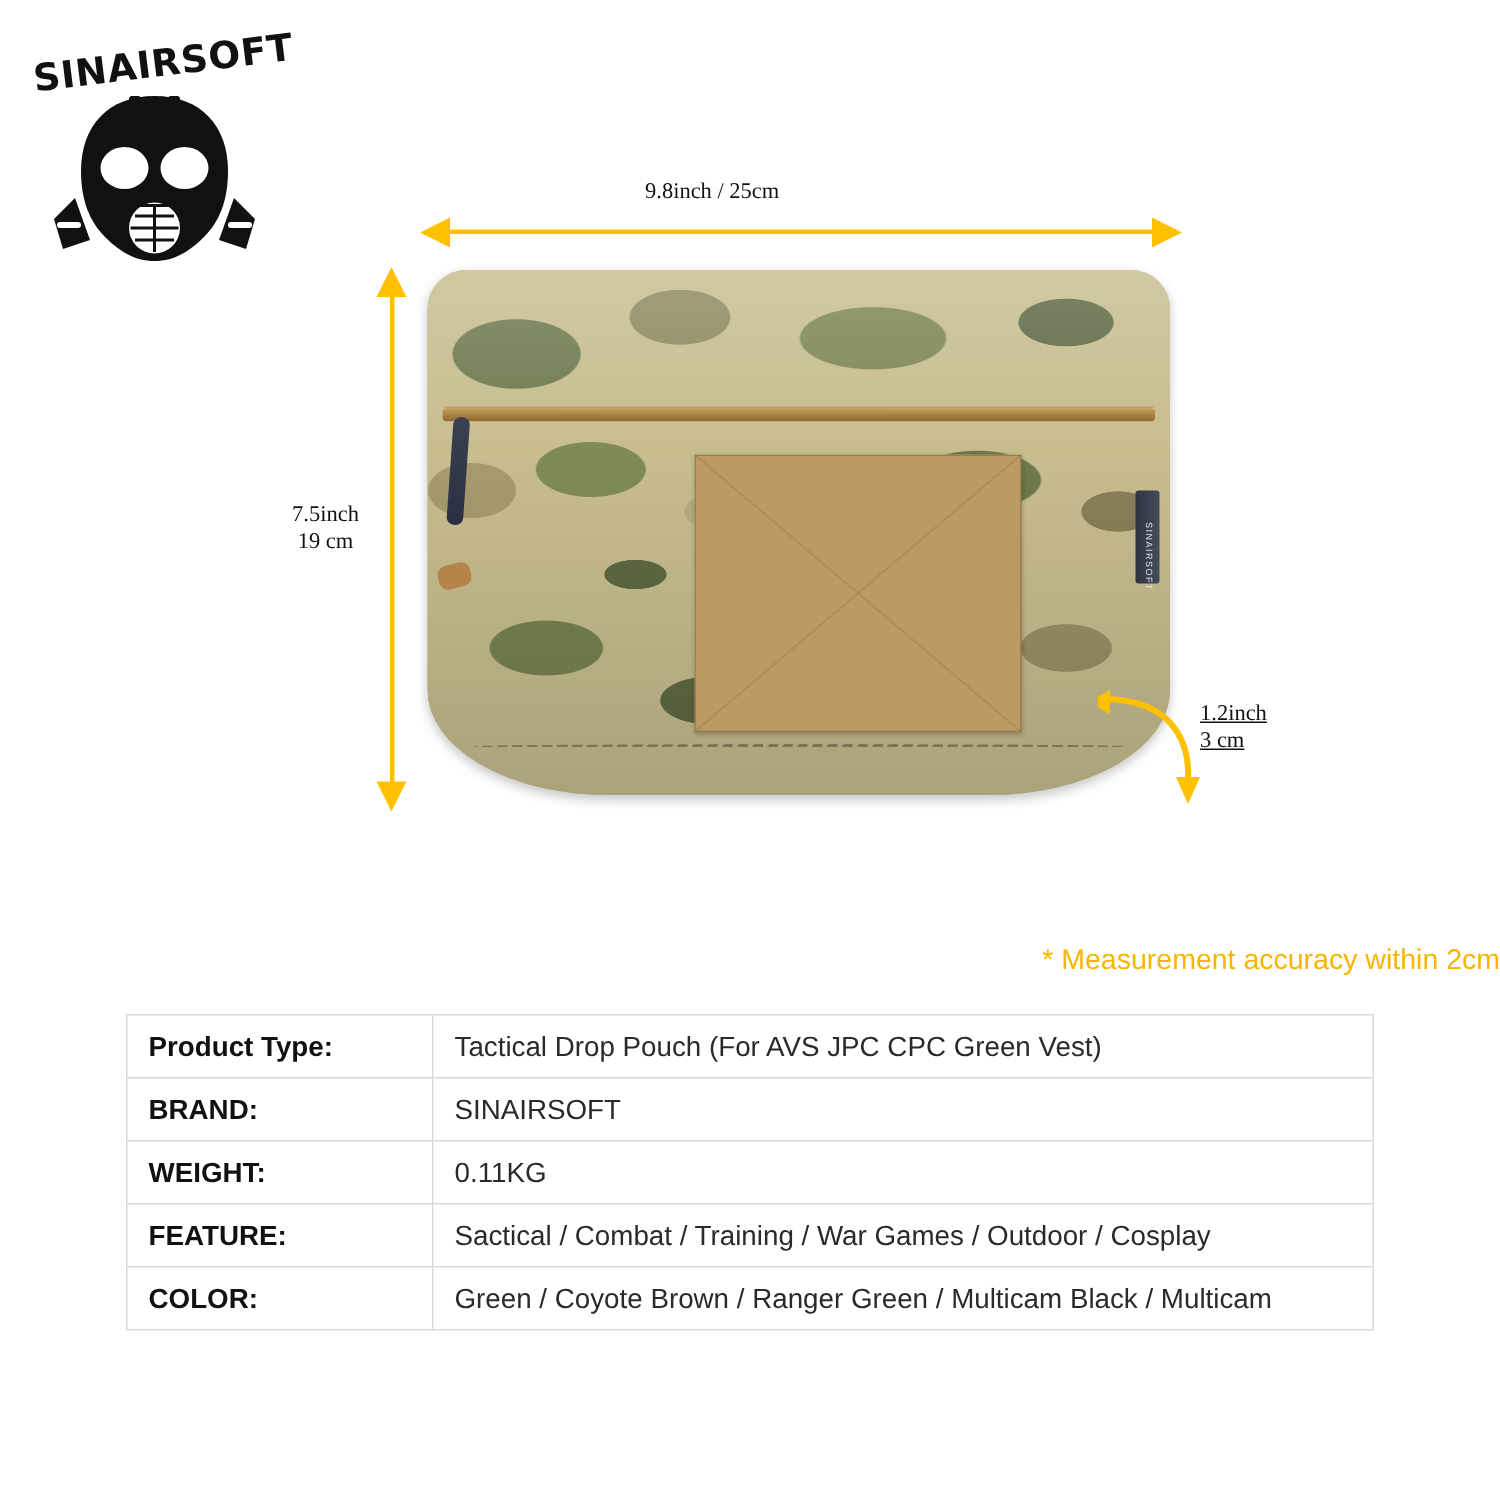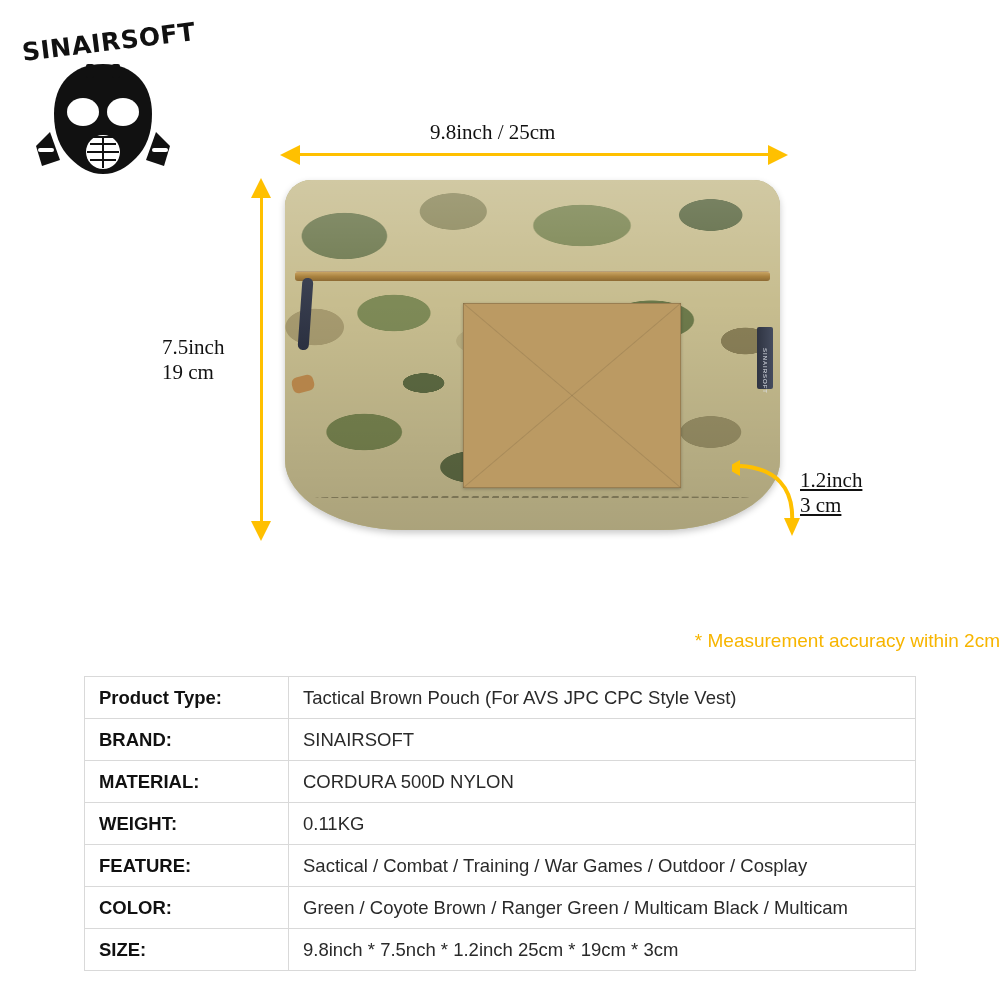--- a/index.html
+++ b/index.html
@@ -173,21 +173,21 @@
   }
 
   
   .arrow-line {
     position: absolute;
     background: #ffc000;
   }
   .dim-label {
     position: absolute;
     font-family: "Liberation Serif", serif;
-    font-size: 21px;
+    font-size: 15px;
     color: #111;
     white-space: pre-line;
     line-height: 1.18;
   }
   .arrow-head {
     position: absolute;
     width: 0; height: 0;
   }
 
   
@@ -282,60 +282,52 @@
   </div>
 
   <div class="arrow-line" style="left:58px; top:33px; width:472px; height:3px;"></div>
   <div class="arrow-head" style="left:40px; top:25px; border-top:10px solid transparent; border-bottom:10px solid transparent; border-right:20px solid #ffc000;"></div>
   <div class="arrow-head" style="left:528px; top:25px; border-top:10px solid transparent; border-bottom:10px solid transparent; border-left:20px solid #ffc000;"></div>
   <div class="dim-label" style="left:190px; top:0px;">9.8inch / 25cm</div>
 
   <div class="arrow-line" style="left:20px; top:78px; width:3px; height:325px;"></div>
   <div class="arrow-head" style="left:11px; top:58px; border-left:10px solid transparent; border-right:10px solid transparent; border-bottom:20px solid #ffc000;"></div>
   <div class="arrow-head" style="left:11px; top:401px; border-left:10px solid transparent; border-right:10px solid transparent; border-top:20px solid #ffc000;"></div>
-  <div class="dim-label" style="left:-78px; top:215px; text-align:left; width:110px;">7.5inch
+  <div class="dim-label" style="left:-78px; top:215px; text-align:center; width:110px;">7.5inch
 19 cm</div>
 
   <div style="position:absolute; left:492px; top:340px;">
     <svg width="90" height="90" viewBox="0 0 90 90">
       <path d="M8 6 C 44 8, 62 28, 60 62" stroke="#ffc000" stroke-width="4" fill="none"></path>
       <polygon points="8,0 8,16 -6,8" fill="#ffc000"></polygon>
       <polygon points="52,58 68,58 60,76" fill="#ffc000"></polygon>
     </svg>
   </div>
   <div class="dim-label" style="left:560px; top:348px;text-decoration:underline;">1.2inch
 3 cm</div>
 </div>
 
 <div class="note">* Measurement accuracy within 2cm</div>
 
 <table class="spec-table">
   <tbody>
     <tr>
       <td class="key">Product Type:</td>
-      <td class="val">Tactical Brown Pouch (For AVS JPC CPC Style Vest)</td>
+      <td class="val">Tactical Drop Pouch (For AVS JPC CPC Green Vest)</td>
     </tr>
     <tr>
       <td class="key">BRAND:</td>
       <td class="val">SINAIRSOFT</td>
     </tr>
     <tr>
-      <td class="key">MATERIAL:</td>
-      <td class="val">CORDURA 500D NYLON</td>
-    </tr>
-    <tr>
       <td class="key">WEIGHT:</td>
       <td class="val">0.11KG</td>
     </tr>
     <tr>
       <td class="key">FEATURE:</td>
       <td class="val">Sactical / Combat / Training / War Games / Outdoor / Cosplay</td>
     </tr>
     <tr>
       <td class="key">COLOR:</td>
       <td class="val">Green / Coyote Brown / Ranger Green / Multicam Black / Multicam</td>
     </tr>
-    <tr>
-      <td class="key">SIZE:</td>
-      <td class="val">9.8inch * 7.5nch * 1.2inch    25cm * 19cm * 3cm</td>
-    </tr>
   </tbody>
 </table>
 
 </body></html>

